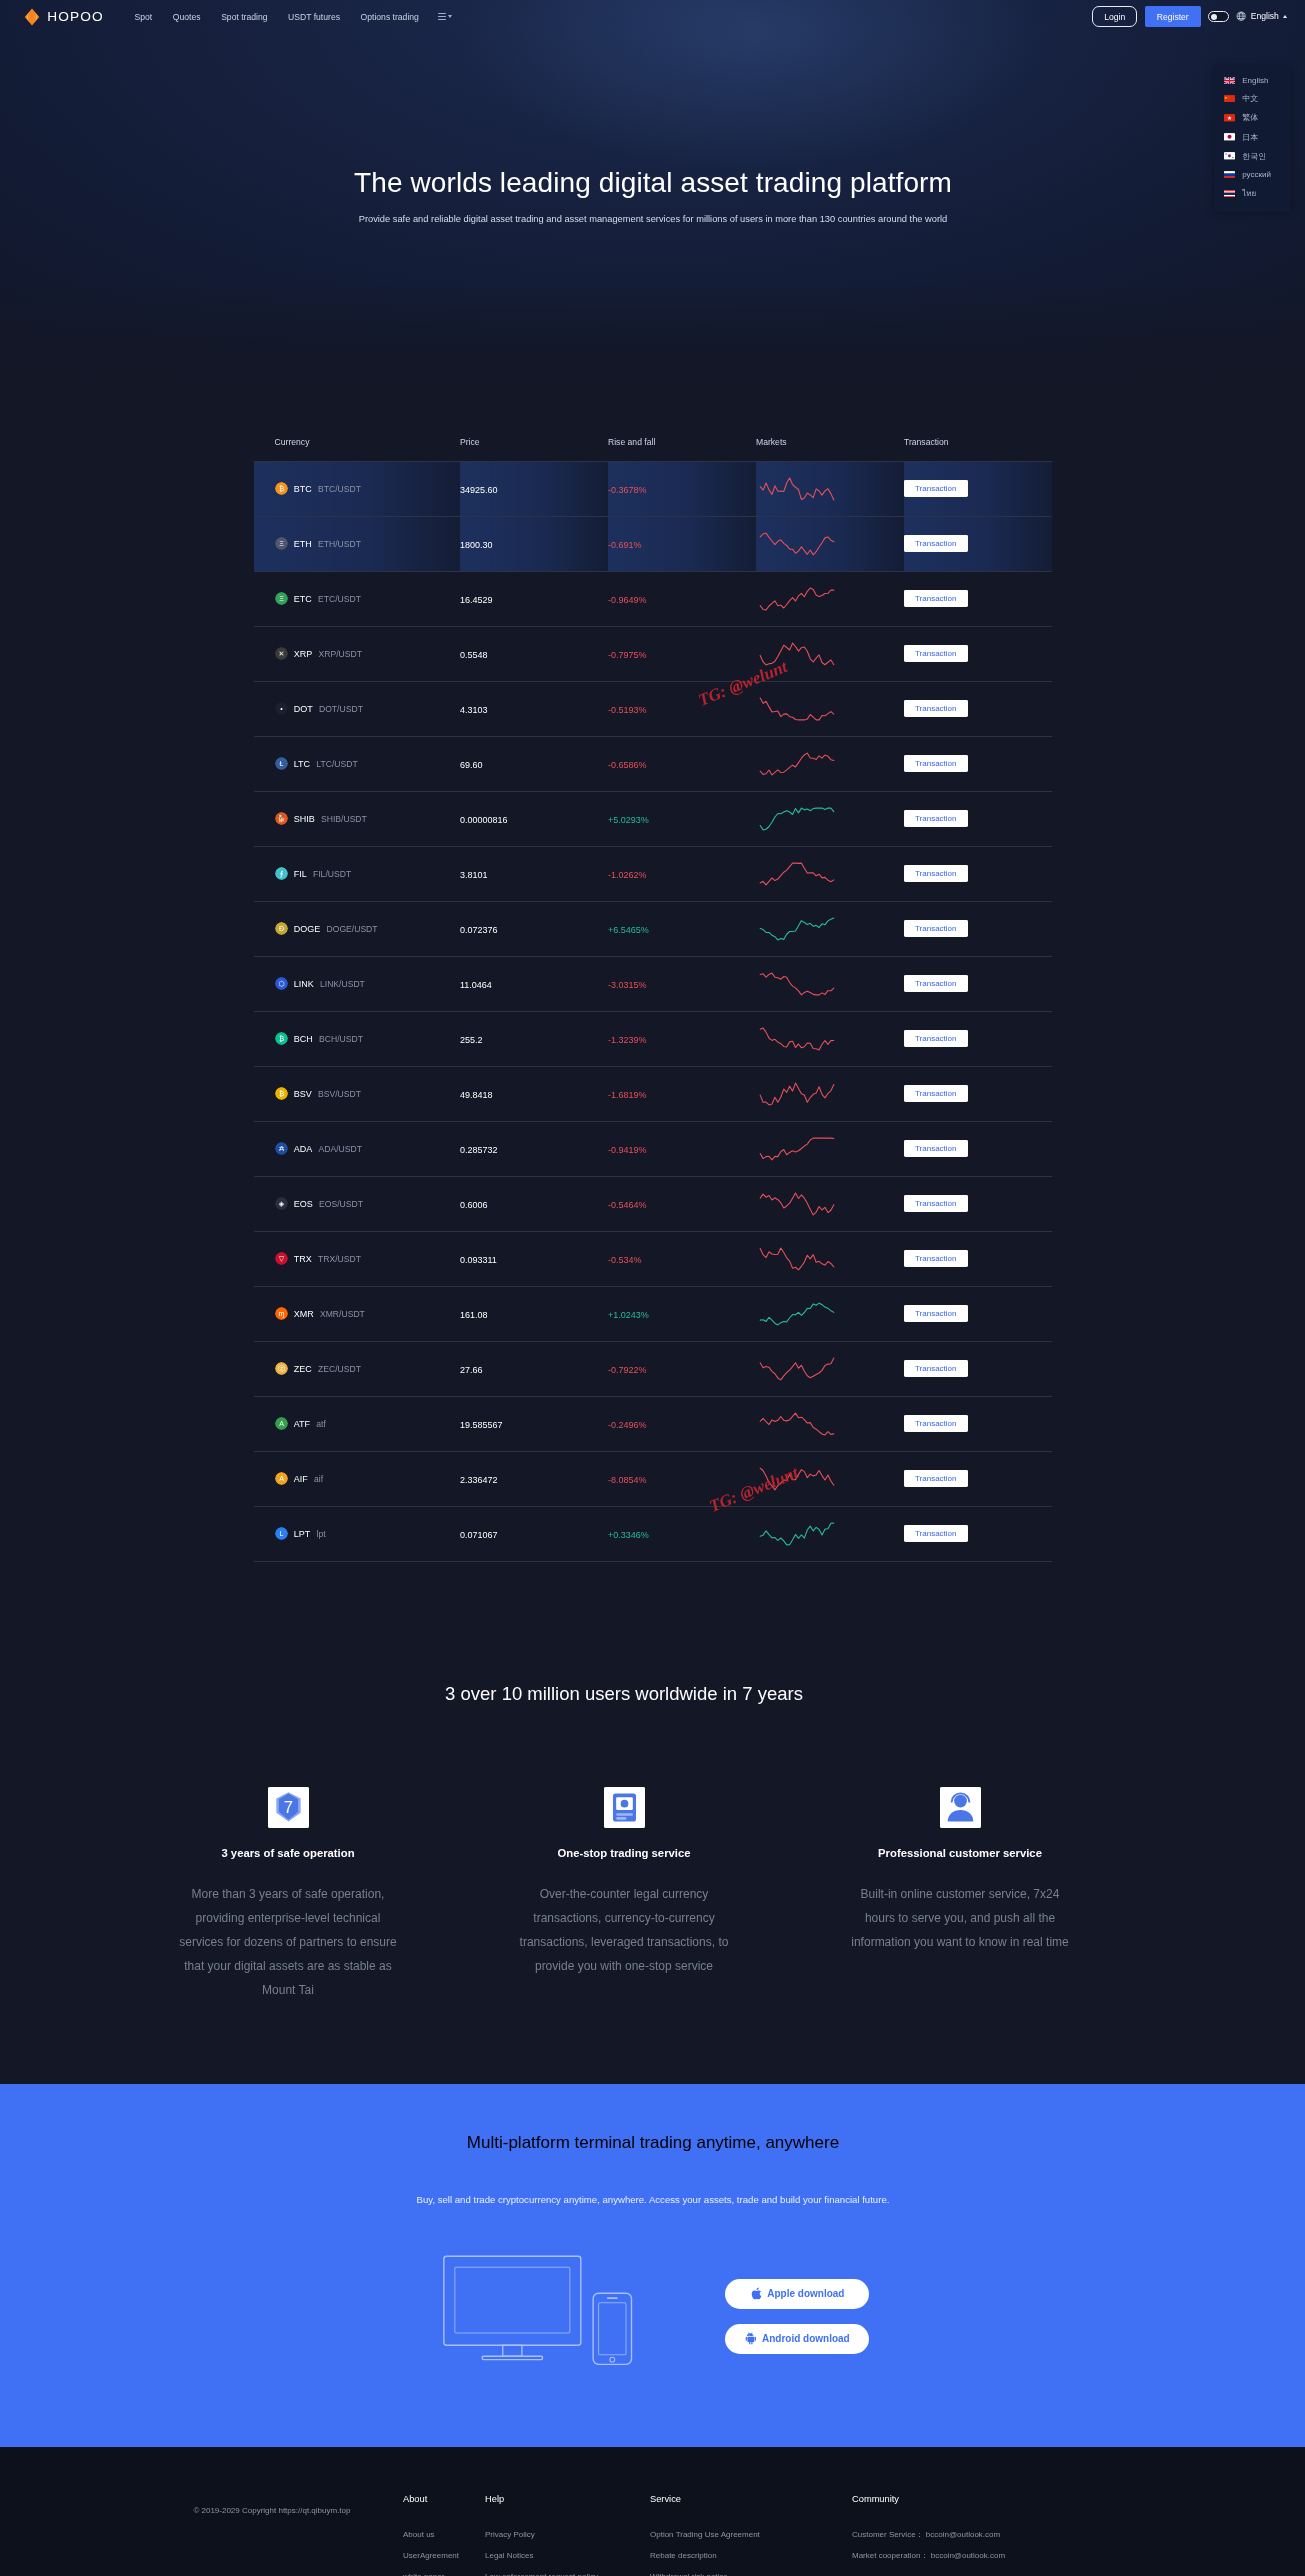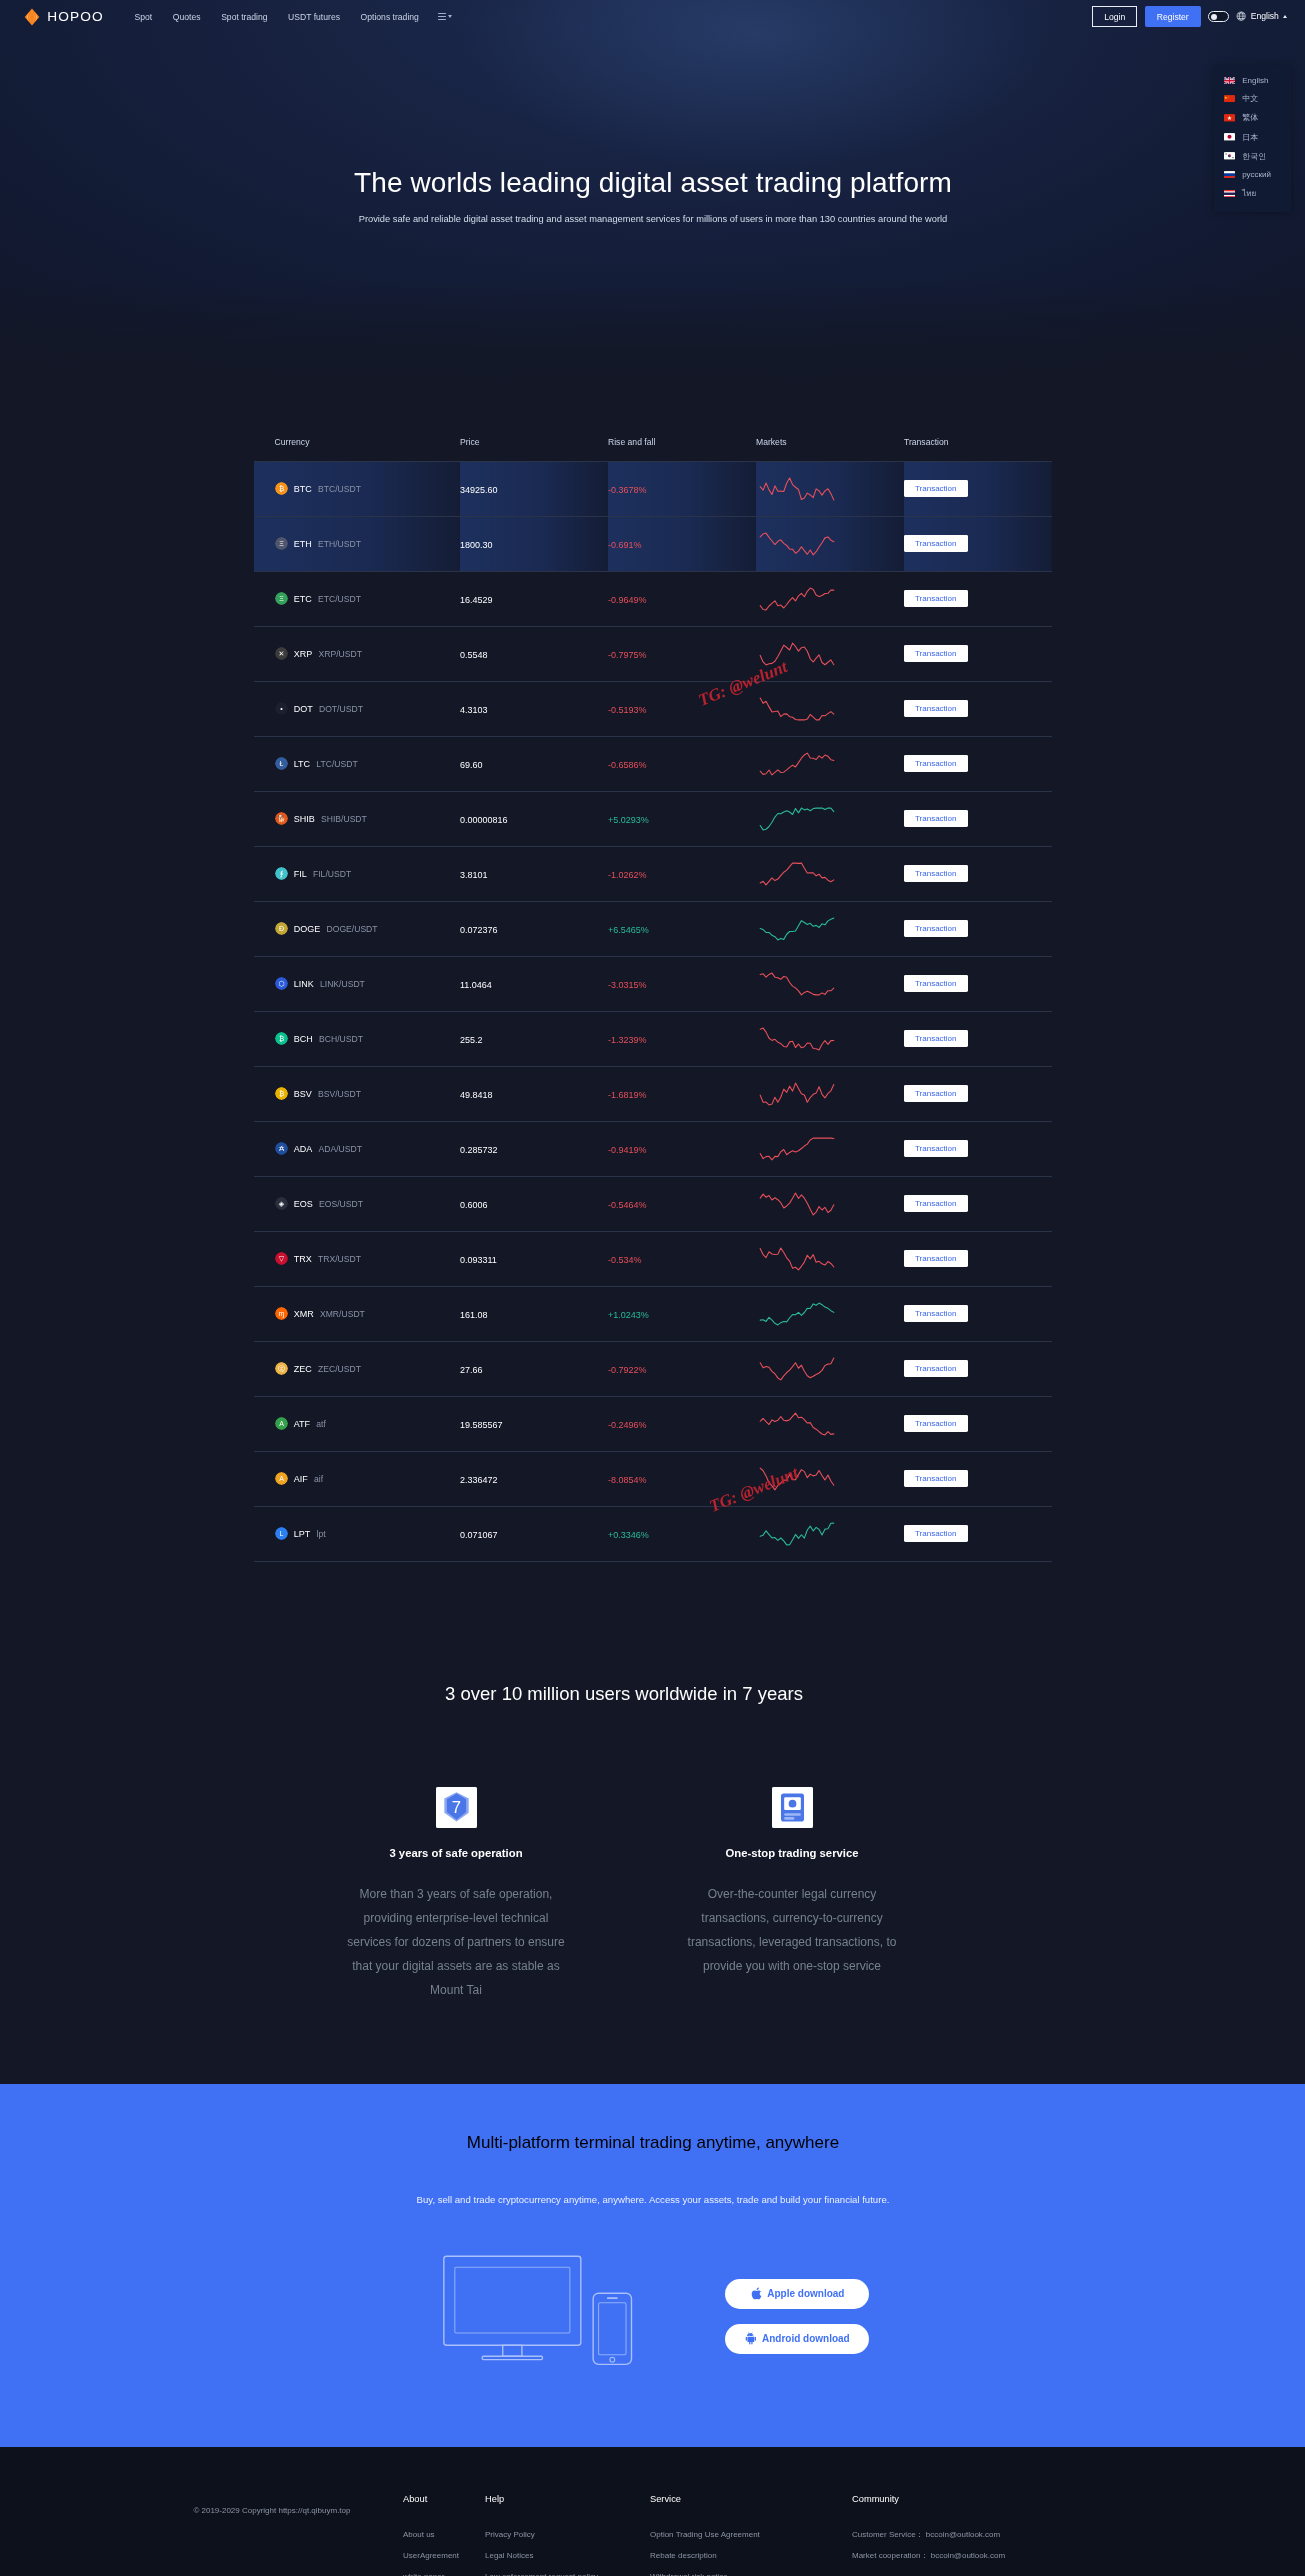--- a/index.html
+++ b/index.html
@@ -47,21 +47,21 @@
     color: #c9d3e6; font-size: 8.6px; padding: 4.1px 10.3px; cursor: pointer; white-space: nowrap;
   }
   .nav-more { display:flex; align-items:center; gap:2.1px; padding: 4.1px 9px; cursor:pointer; }
   .nav-more .bars { display:flex; flex-direction:column; gap:1.7px; }
   .nav-more .bars i { display:block; width:8.2px; height:1.4px; background:#9fb0cf; border-radius:0.7px; }
   .nav-more .caret { width:0;height:0;border-left:2.7px solid transparent;border-right:2.7px solid transparent;border-top:3.4px solid #9fb0cf; }
 
   .nav-right { margin-left: auto; display: flex; align-items: center; gap: 7.5px; }
   .btn-login {
     background: transparent; border: 0.7px solid #e7ecf5; color: #ffffff;
-    font-size: 8.6px; padding: 4.1px 11px; border-radius: 0; cursor: pointer;
+    font-size: 8.6px; padding: 4.1px 11px; border-radius: 7px; cursor: pointer;
     font-family: inherit;
   }
   .btn-register {
     background: #4071f5; border: 0.7px solid #4071f5; color: #ffffff;
     font-size: 8.6px; padding: 4.8px 11px; border-radius: 1.4px; cursor: pointer;
     font-family: inherit;
   }
   .theme-toggle {
     width: 20.6px; height: 10.3px; border-radius: 6.2px; border: 0.8px solid #e8edf6;
     background: #0f1628; position: relative; cursor: pointer;
@@ -777,20 +777,30 @@
         <rect x="14" y="10" width="36" height="44" rx="4" fill="#4a76e8"></rect>
         <rect x="19" y="16" width="26" height="20" rx="2" fill="#ffffff"></rect>
         <circle cx="32" cy="26" r="6" fill="#4a76e8"></circle>
         <rect x="19" y="41" width="26" height="4" rx="2" fill="#9db7f5"></rect>
         <rect x="19" y="47" width="16" height="4" rx="2" fill="#9db7f5"></rect>
       </svg>
       <div class="feature-h">One-stop trading service</div>
       <div class="feature-p">Over-the-counter legal currency transactions, currency-to-currency transactions, leveraged transactions, to provide you with one-stop service</div>
     </div>
 
+    <div class="feature">
+      <svg class="feature-icon" viewBox="0 0 64 64">
+        <rect width="64" height="64" fill="#ffffff"></rect>
+        <circle cx="32" cy="22" r="10" fill="#4a76e8"></circle>
+        <path d="M12 54c0-11 9-18 20-18s20 7 20 18z" fill="#4a76e8"></path>
+        <path d="M18 24a14 14 0 0128 0" fill="none" stroke="#4a76e8" stroke-width="3"></path>
+      </svg>
+      <div class="feature-h">Professional customer service</div>
+      <div class="feature-p">Built-in online customer service, 7x24 hours to serve you, and push all the information you want to know in real time</div>
+    </div>
 
   </div>
 </div>
 
 <div class="platform">
   <h2 class="platform-title">Multi-platform terminal trading anytime, anywhere</h2>
   <p class="platform-sub">Buy, sell and trade cryptocurrency anytime, anywhere. Access your assets, trade and build your financial future.</p>
 
   <div class="platform-body">
     <svg class="devices" viewBox="0 0 330 200">

